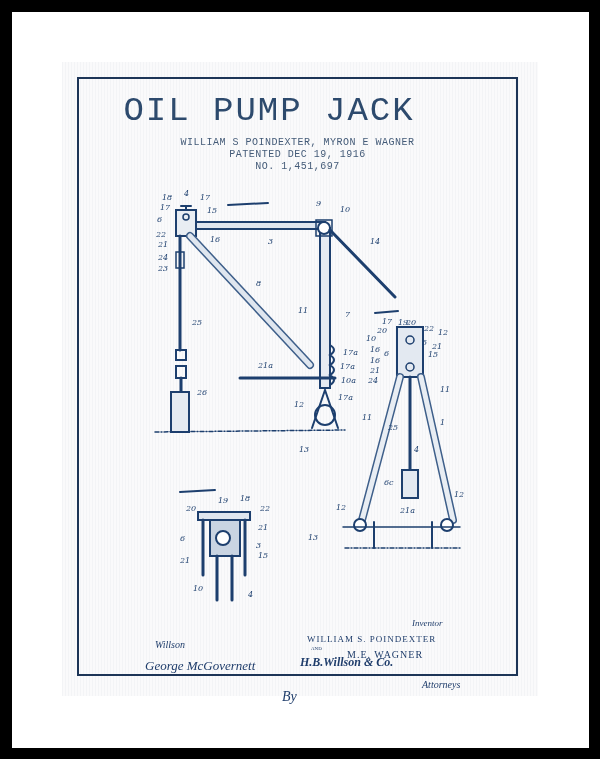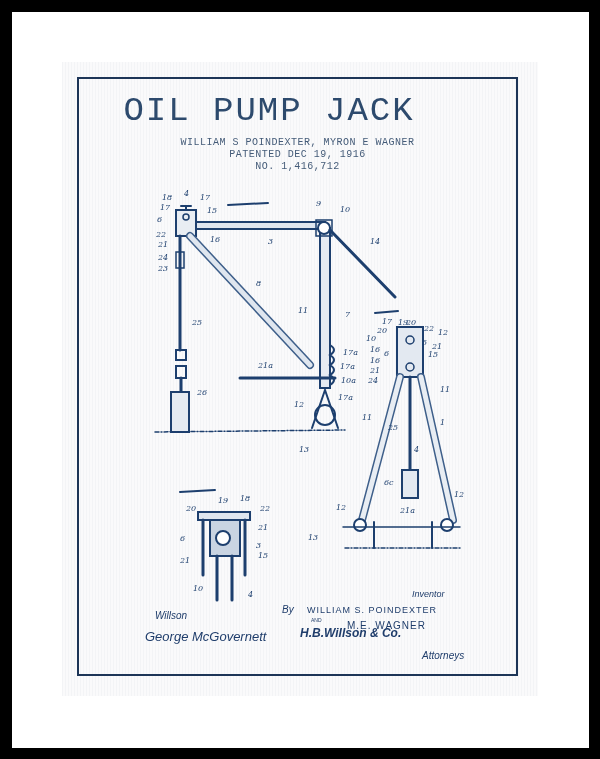--- a/index.html
+++ b/index.html
@@ -5,33 +5,33 @@
   html, body { margin:0; padding:0; }
   body { width:600px; height:759px; background:#000; position:relative; overflow:hidden; font-family:"DejaVu Serif", serif; }
   .mat { position:absolute; left:12px; top:12px; width:577px; height:736px; background:#ffffff; }
   .paper { position:absolute; left:62px; top:62px; width:476px; height:634px;
     background: repeating-linear-gradient(90deg, #f3f4f6 0px, #f3f4f6 1px, #fafafb 1px, #fafafb 3px); }
   .inner-border { position:absolute; left:77px; top:77px; width:441px; height:599px; border:2px solid #1d3557; box-sizing:border-box; }
   .title { position:absolute; left:77px; top:92px; width:384px; text-align:center; font-family:"Liberation Mono","DejaVu Sans Mono", monospace; font-size:34px; color:#2d4a6d; letter-spacing:2px; }
   .sub { position:absolute; left:77px; width:441px; text-align:center; font-family:"Liberation Mono","DejaVu Sans Mono", monospace; font-size:10px; color:#445b78; letter-spacing:0.5px; }
   svg.drawing { position:absolute; left:0; top:0; }
   .lbl { font-family:"DejaVu Serif", serif; font-style:italic; font-size:8px; fill:#1d3f6e; }
-  .sig { position:absolute; font-family:Liberation Sans, sans-serif; color:#1f3d6b; }
+  .sig { position:absolute; font-family:Liberation Serif, serif; color:#1f3d6b;margin-top:29px; }
 </style>
 </head>
 <body>
 
 <div class="mat"></div>
 <div class="paper"></div>
 <div class="inner-border"></div>
 
 <div class="title">OIL PUMP JACK</div>
 <div class="sub" style="top:137px">WILLIAM S POINDEXTER, MYRON E WAGNER</div>
 <div class="sub" style="top:149px">PATENTED DEC 19, 1916</div>
-<div class="sub" style="top:161px">NO. 1,416,712</div>
+<div class="sub" style="top:161px">NO. 1,451,697</div>
 
 <svg class="drawing" width="600" height="759" viewBox="0 0 600 759">
   <g stroke="#1d3f6e" fill="none" stroke-linecap="round">
 
     <g>
 
       <path d="M228 205 L268 203" stroke-width="2"></path>
 
       <rect x="185" y="222" width="140" height="7" stroke-width="2" fill="#dfe6ef"></rect>
 
@@ -162,15 +162,15 @@
       <text class="lbl" x="248" y="597">4</text>
   </g>
 </svg>
 
 <div class="sig" style="left:155px;top:610px;font-size:10px;font-style:italic">Willson</div>
 <div class="sig" style="left:145px;top:629px;font-size:13px;font-style:italic">George McGovernett</div>
 <div class="sig" style="left:412px;top:589px;font-size:9px;font-style:italic">Inventor</div>
 <div class="sig" style="left:307px;top:605px;font-size:9px;letter-spacing:1px">WILLIAM S. POINDEXTER</div>
 <div class="sig" style="left:311px;top:617px;font-size:5px">AND</div>
 <div class="sig" style="left:347px;top:620px;font-size:10px;letter-spacing:1px">M.E. WAGNER</div>
-<div class="sig" style="left:282px;top:604px;font-size:10px;font-style:italic">By</div>
+<div class="sig" style="left:282px;top:660px;font-size:14px;font-style:italic">By</div>
 <div class="sig" style="left:300px;top:626px;font-size:12px;font-style:italic;font-weight:bold">H.B.Willson &amp; Co.</div>
 <div class="sig" style="left:422px;top:650px;font-size:10px;font-style:italic">Attorneys</div>
 
 </body></html>

